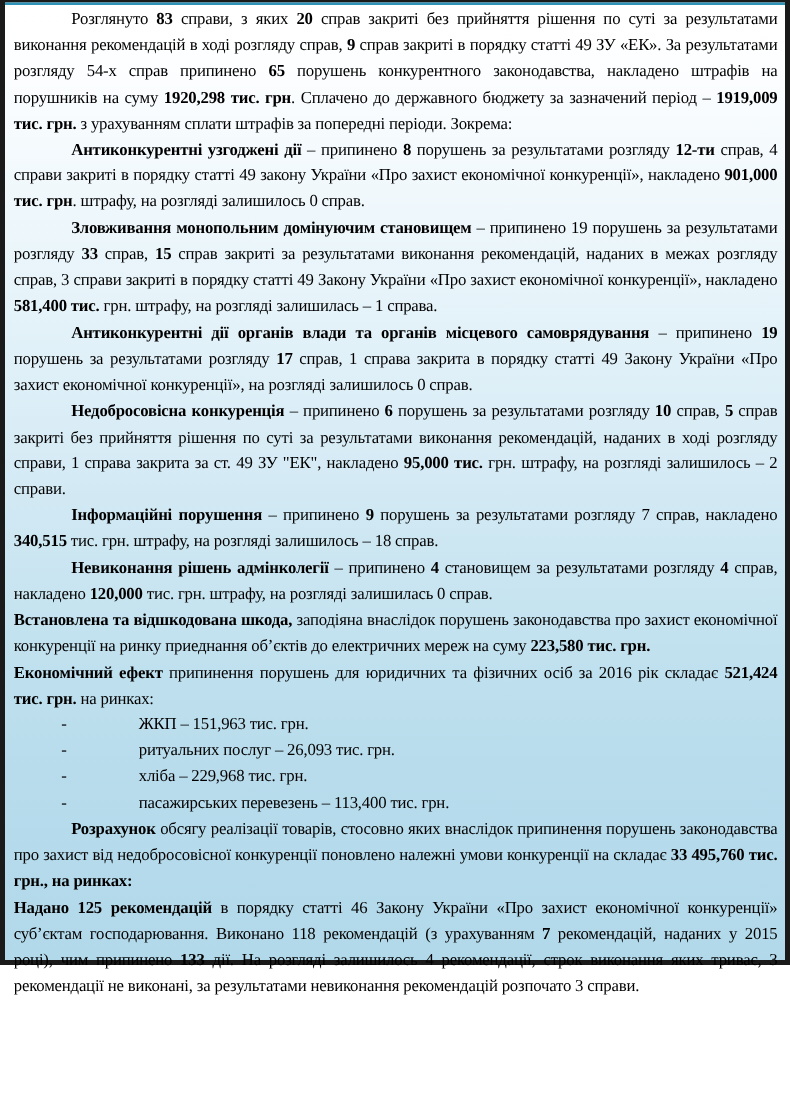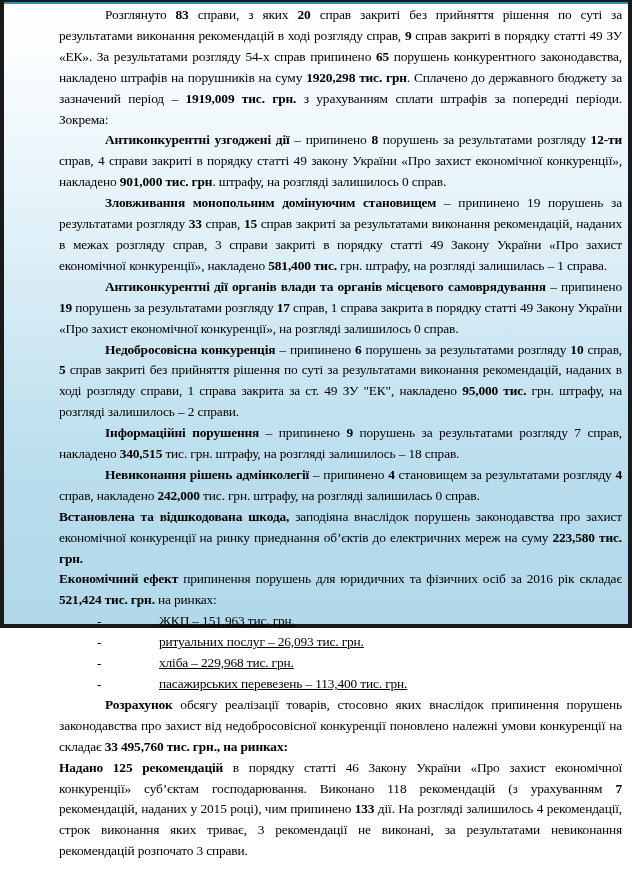--- a/index.html
+++ b/index.html
@@ -11,38 +11,37 @@
   body {
     width: 632px;
     height: 894px;
     overflow: hidden;
     font-family: "Liberation Serif", "DejaVu Serif", serif;
   }
 
   #doc-frame {
     box-sizing: border-box;
     width: 632px;
-    height: 628px;
+    height: 772px;
     border-left: 4px solid #1a1a1a;
     border-right: 4px solid #1a1a1a;
     border-top: 2px solid #1a1a1a;
     border-bottom: 4px solid #1a1a1a;
     background: linear-gradient(to bottom,
                 #ffffff 0%,
                 #fdfeff 6%,
                 #f0f8fc 20%,
                 #e3f2f9 34%,
                 #d6ebf5 48%,
                 #c9e5f1 60%,
                 #bfe0ee 70%,
                 #b8dcec 80%,
                 #b4daeb 90%,
                 #b2d9ea 100%);
     position: relative;
-    padding-left: 48px;
   }
 
   #inner-rule {
     position: absolute;
     left: 0; right: 0; top: 0;
     height: 2px;
     background: #2f93b8;
   }
 
   #doc-body {
@@ -68,21 +67,20 @@
   .b { font-weight: bold; }
 
   
   .bullet-row {
     display: block;
     font-size: 13.4px;
     line-height: 20.9px;
     color: #000;
     white-space: pre;
     letter-spacing: -0.15px;
-    text-decoration: underline;
   }
   .bullet-row .dash { display: inline-block; width: 24px; text-align: left; }
   .bullet-row .lead { display: inline-block; width: 38px; }
 
   
   .bullet-row2 {
     display: block;
     font-size: 13.4px;
     line-height: 20.9px;
     color: #000;
@@ -103,21 +101,21 @@
     <p class="ind"><span class="b">Антиконкурентні узгоджені дії</span><span> – припинено </span><span class="b">8</span><span> порушень за результатами розгляду </span><span class="b">12-ти</span><span> справ, 4 справи закриті в порядку статті 49 закону України «Про захист економічної конкуренції», накладено </span><span class="b">901,000 тис. грн</span><span>. штрафу, на розгляді залишилось 0 справ.</span></p>
 
     <p class="ind"><span class="b">Зловживання монопольним домінуючим становищем</span><span> – припинено 19 порушень за результатами розгляду </span><span class="b">33</span><span> справ, </span><span class="b">15</span><span> справ закриті за результатами виконання рекомендацій, наданих в межах розгляду справ, 3 справи закриті в порядку статті 49 Закону України «Про захист економічної конкуренції», накладено </span><span class="b">581,400 тис.</span><span> грн. штрафу, на розгляді залишилась – 1 справа.</span></p>
 
     <p class="ind"><span class="b">Антиконкурентні дії органів влади та органів місцевого самоврядування</span><span> – припинено </span><span class="b">19</span><span> порушень за результатами розгляду </span><span class="b">17</span><span> справ, 1 справа закрита в порядку статті 49 Закону України «Про захист економічної конкуренції», на розгляді залишилось 0 справ.</span></p>
 
     <p class="ind"><span class="b">Недобросовісна конкуренція</span><span> – припинено </span><span class="b">6</span><span> порушень за результатами розгляду </span><span class="b">10</span><span> справ, </span><span class="b">5</span><span> справ закриті без прийняття рішення по суті за результатами виконання рекомендацій, наданих в ході розгляду справи, 1 справа закрита за ст. 49 ЗУ "ЕК", накладено </span><span class="b">95,000 тис.</span><span> грн. штрафу, на розгляді залишилось – 2 справи.</span></p>
 
     <p class="ind"><span class="b">Інформаційні порушення</span><span> – припинено </span><span class="b">9</span><span> порушень за результатами розгляду 7 справ, накладено </span><span class="b">340,515</span><span> тис. грн. штрафу, на розгляді залишилось – 18 справ.</span></p>
 
-    <p class="ind"><span class="b">Невиконання рішень адмінколегії</span><span> – припинено </span><span class="b">4</span><span> становищем за результатами розгляду </span><span class="b">4</span><span> справ, накладено </span><span class="b">242,000</span><span> тис. грн. штрафу, на розгляді залишилась 0 справ.</span></p>
+    <p class="ind"><span class="b">Невиконання рішень адмінколегії</span><span> – припинено </span><span class="b">4</span><span> становищем за результатами розгляду </span><span class="b">4</span><span> справ, накладено </span><span class="b">120,000</span><span> тис. грн. штрафу, на розгляді залишилась 0 справ.</span></p>
 
     <p class="noind"><span class="b">Встановлена та відшкодована  шкода,</span><span> заподіяна внаслідок порушень законодавства про захист економічної конкуренції на ринку приеднання об’єктів до електричних мереж на суму </span><span class="b">223,580 тис. грн.</span></p>
 
     <p class="noind"><span class="b">Економічний ефект</span><span> припинення порушень для юридичних та фізичних осіб за 2016 рік складає </span><span class="b">521,424 тис. грн.</span><span> на ринках:</span></p>
 
     <div>
       <span class="bullet-row"><span class="lead"></span><span class="dash">-</span><span class="lead"></span><span>ЖКП – 151,963 тис. грн.</span></span>
       <span class="bullet-row"><span class="lead"></span><span class="dash">-</span><span class="lead"></span><span>ритуальних послуг – 26,093 тис. грн.</span></span>
       <span class="bullet-row"><span class="lead"></span><span class="dash">-</span><span class="lead"></span><span>хліба – 229,968 тис. грн.</span></span>
       <span class="bullet-row"><span class="lead"></span><span class="dash">-</span><span class="lead"></span><span>пасажирських перевезень – 113,400 тис. грн.</span></span>

